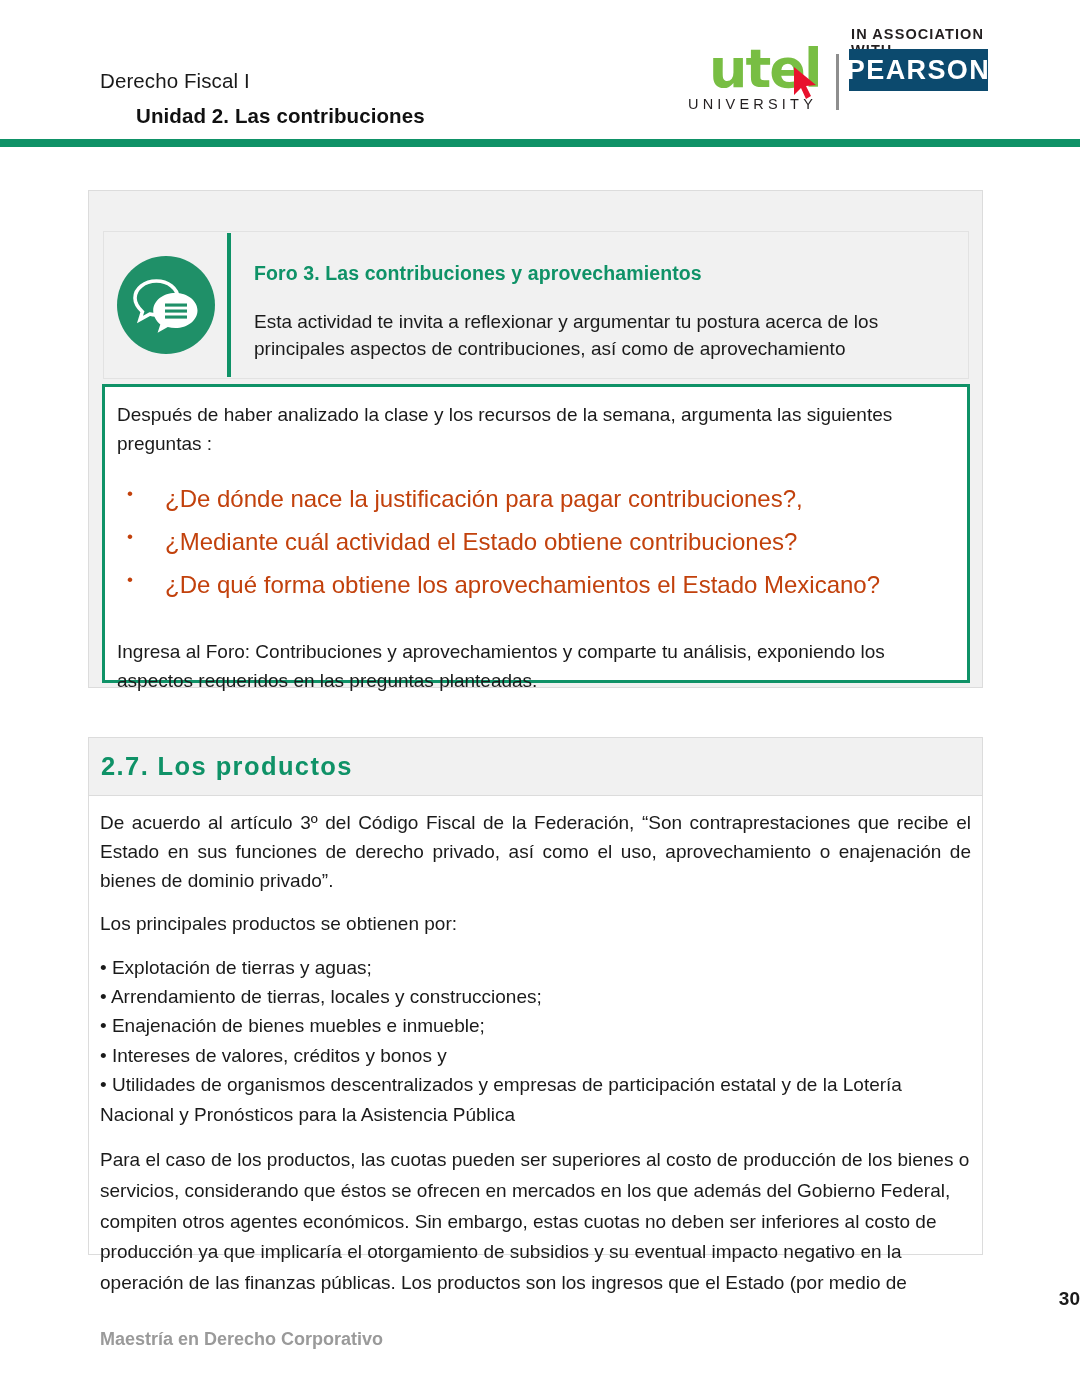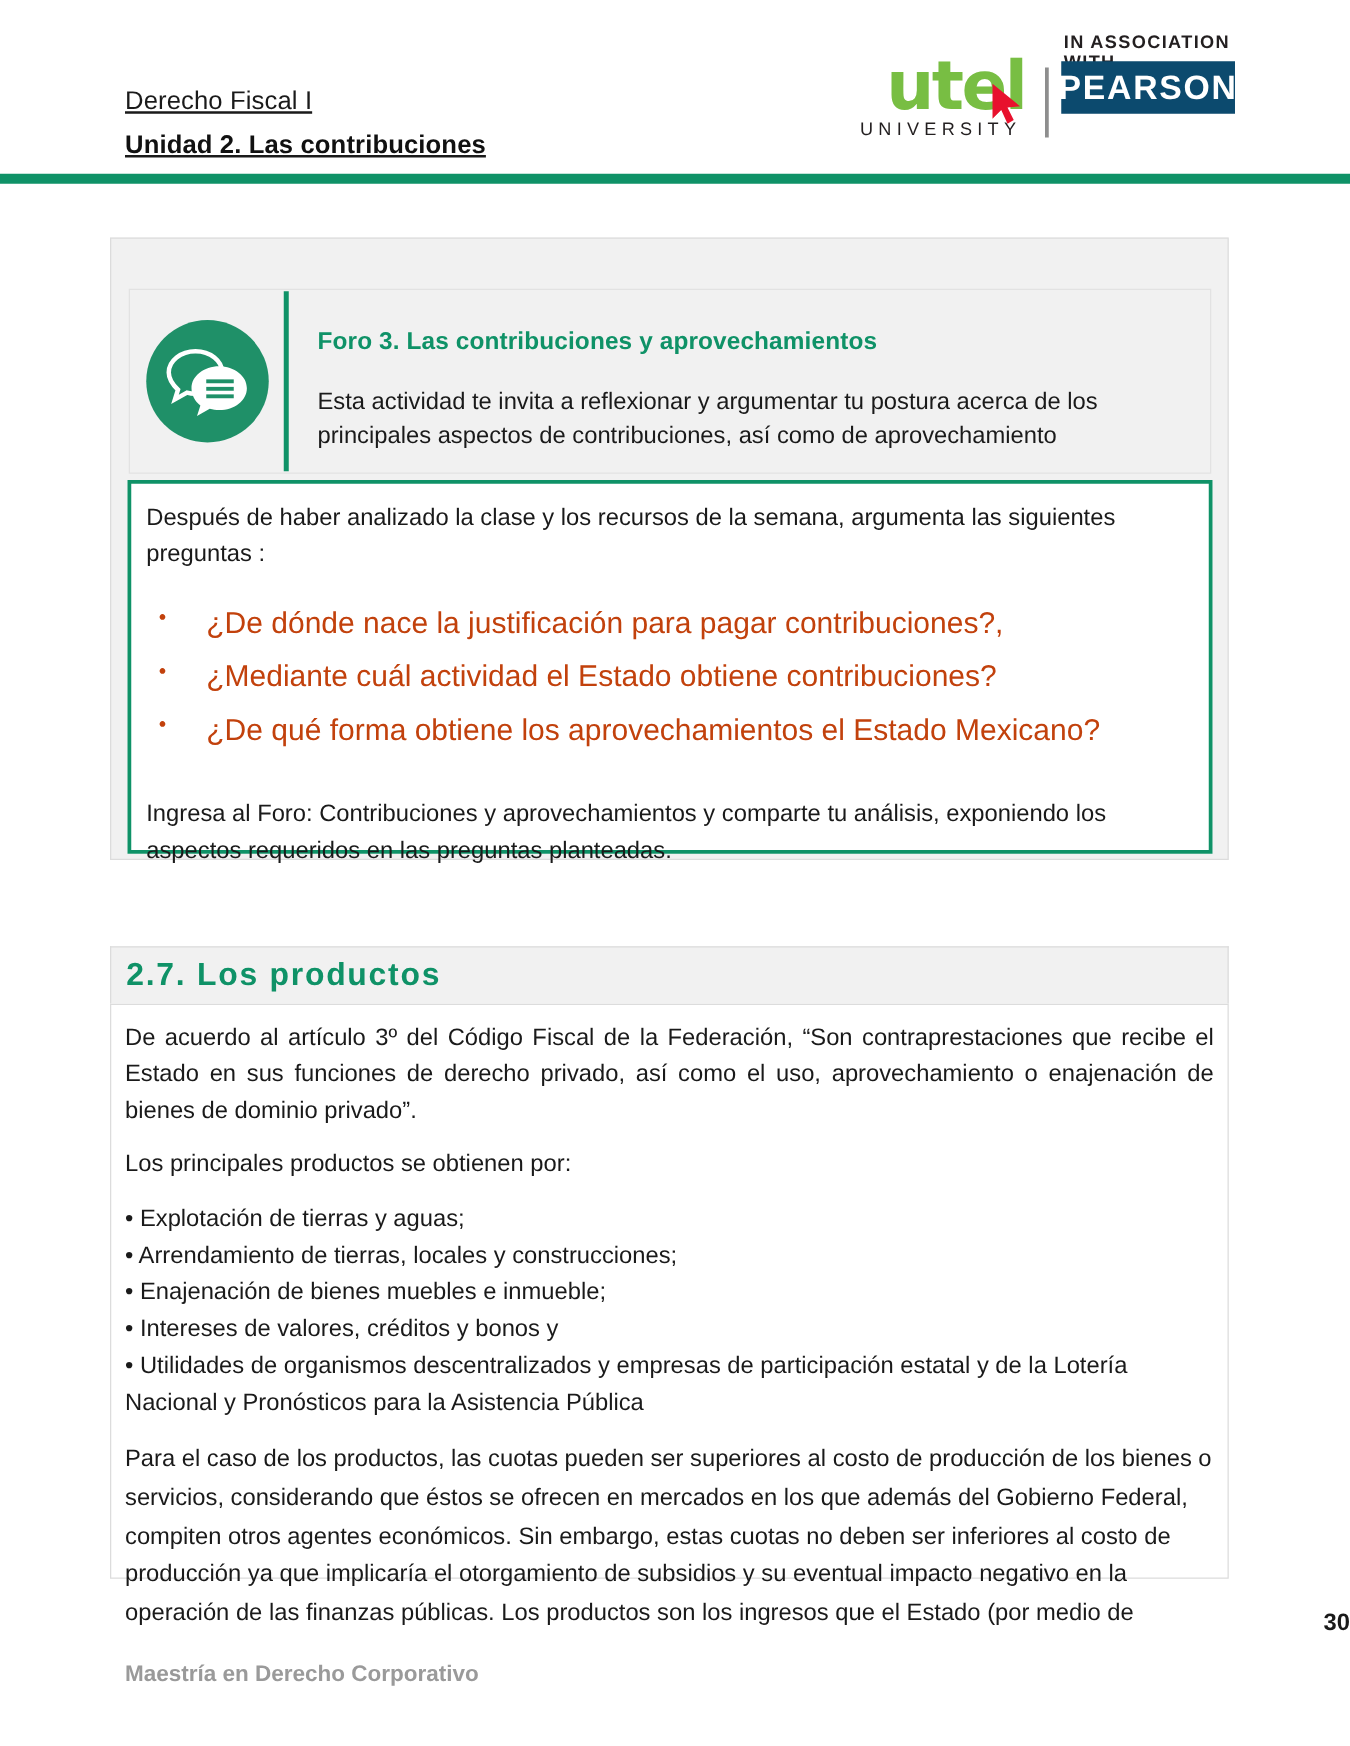--- a/index.html
+++ b/index.html
@@ -18,34 +18,34 @@
 
   
   .page-header {
     position: relative;
     height: 139px;
   }
   .header-titles {
     position: absolute;
     left: 100px;
     top: 68px;
-    text-decoration: underline;
   }
   .doc-course {
     font-size: 20.5px;
     color: #1a1a1a;
     line-height: 1.25;
     letter-spacing: 0.1px;
   }
   .doc-unit {
     font-size: 20.5px;
     font-weight: bold;
     color: #111111;
     margin-top: 10px;
     letter-spacing: 0.1px;
+    margin-left: 36px;
   }
   .header-rule {
     position: absolute;
     left: 0;
     top: 139px;
     width: 1080px;
     height: 8px;
     background: #0f9267;
   }
 
@@ -230,25 +230,24 @@
     height: 519px;
     background: #ffffff;
     border: none;
     padding: 0;
   }
   .section-head {
     background: #f1f1f1;
     border: 1px solid #dcdcdc;
     border-bottom: none;
     box-sizing: border-box;
-    height: 46px;
+    height: 58px;
     display: flex;
     align-items: center;
     padding-left: 12px;
-    margin-top: 20px;
   }
   .section-title {
     color: #0f9267;
     font-size: 25.5px;
     font-weight: bold;
     letter-spacing: 1.4px;
   }
   .section-body {
     border: 1px solid #dcdcdc;
     background: #ffffff;

